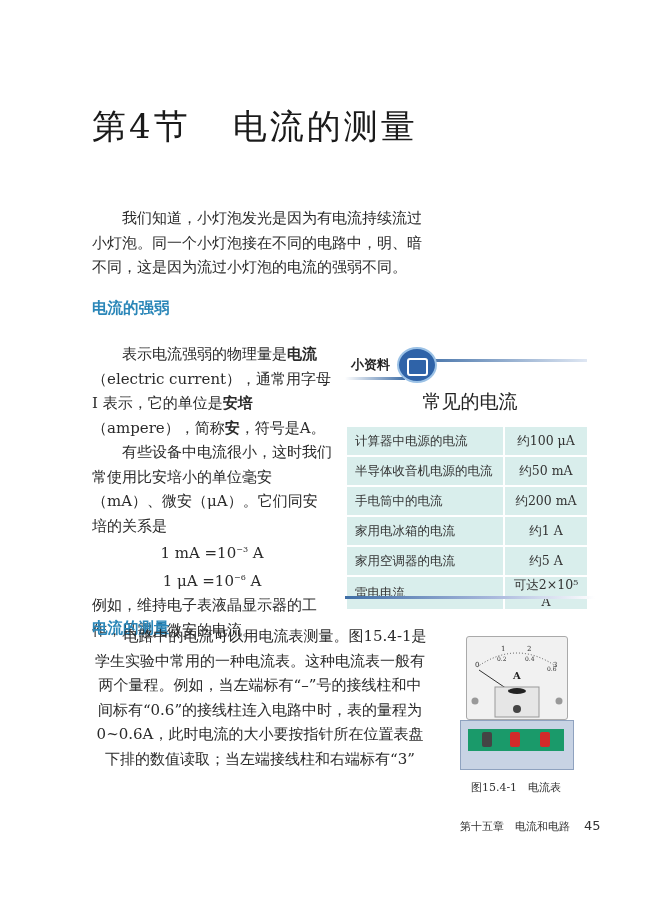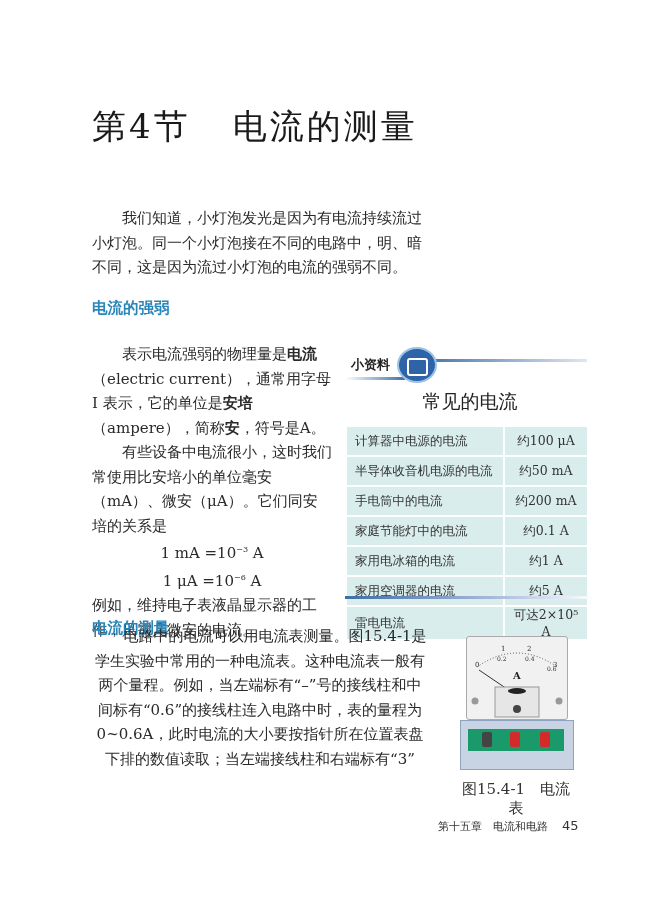--- a/index.html
+++ b/index.html
@@ -27,22 +27,22 @@
   table.data td { background: #d9eeec; height: 28px; padding: 0 8px; color: #333; }
   table.data td.val { text-align: center; width: 66px; }
   .sb-bottom { position: absolute; left: 345px; top: 596px; width: 250px; height: 3px; background: linear-gradient(90deg, #3f6ea6, #aab9dd 60%, #ffffff); }
   .measure { left: 92px; top: 624px; width: 336px; text-align: center; }
   .measure p { margin: 0; text-indent: 30px; }
   .figure { position: absolute; left: 460px; top: 636px; width: 112px; }
   .meter-face { position: relative; width: 100px; height: 82px; margin-left: 6px; background: #f1f1f1; border: 1px solid #aaa; border-radius: 3px; }
   .meter-base { width: 112px; height: 48px; background: #c8d3e4; border: 1px solid #8fa2bf; position: relative; }
   .meter-plate { position: absolute; left: 7px; top: 8px; width: 96px; height: 22px; background: #1a9a6a; }
   .term { position: absolute; top: 3px; width: 10px; height: 15px; border-radius: 2px; }
-  .caption { text-align: center; font-size: 15px; margin-top: 10px; color: #333; }
-  .footer { position: absolute; left: 438px; top: 818px; font-size: 11px; color: #333; }
+  .caption { text-align: center; font-size: 11px; margin-top: 10px; color: #333; }
+  .footer { position: absolute; left: 460px; top: 818px; font-size: 11px; color: #333; }
   .footer .pg { font-family: "DejaVu Sans", sans-serif; font-size: 13px; margin-left: 14px; }
   sup { font-size: 8px; }
 </style>
 </head>
 <body>
 
 <div class="title">
   <span class="num">第4节</span><span>电流的测量</span>
 </div>
 
@@ -74,24 +74,20 @@
           <td>计算器中电源的电流</td>
           <td class="val">约100 μA</td>
         </tr>
       <tr>
           <td>半导体收音机电源的电流</td>
           <td class="val">约50 mA</td>
         </tr>
       <tr>
           <td>手电筒中的电流</td>
           <td class="val">约200 mA</td>
-        </tr>
-      <tr>
-          <td>家庭节能灯中的电流</td>
-          <td class="val">约0.1 A</td>
         </tr>
       <tr>
           <td>家用电冰箱的电流</td>
           <td class="val">约1 A</td>
         </tr>
       <tr>
           <td>家用空调器的电流</td>
           <td class="val">约5 A</td>
         </tr>
       <tr>

